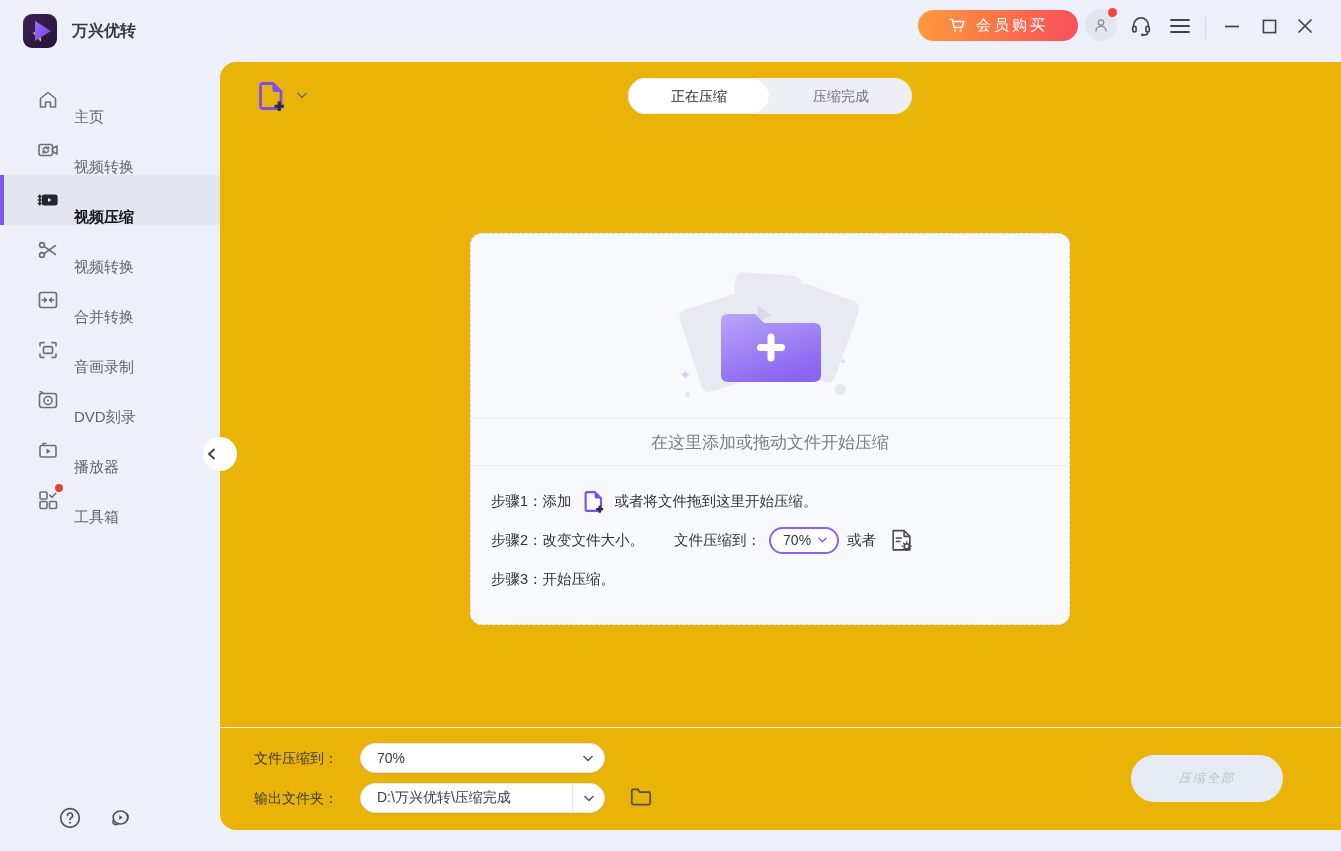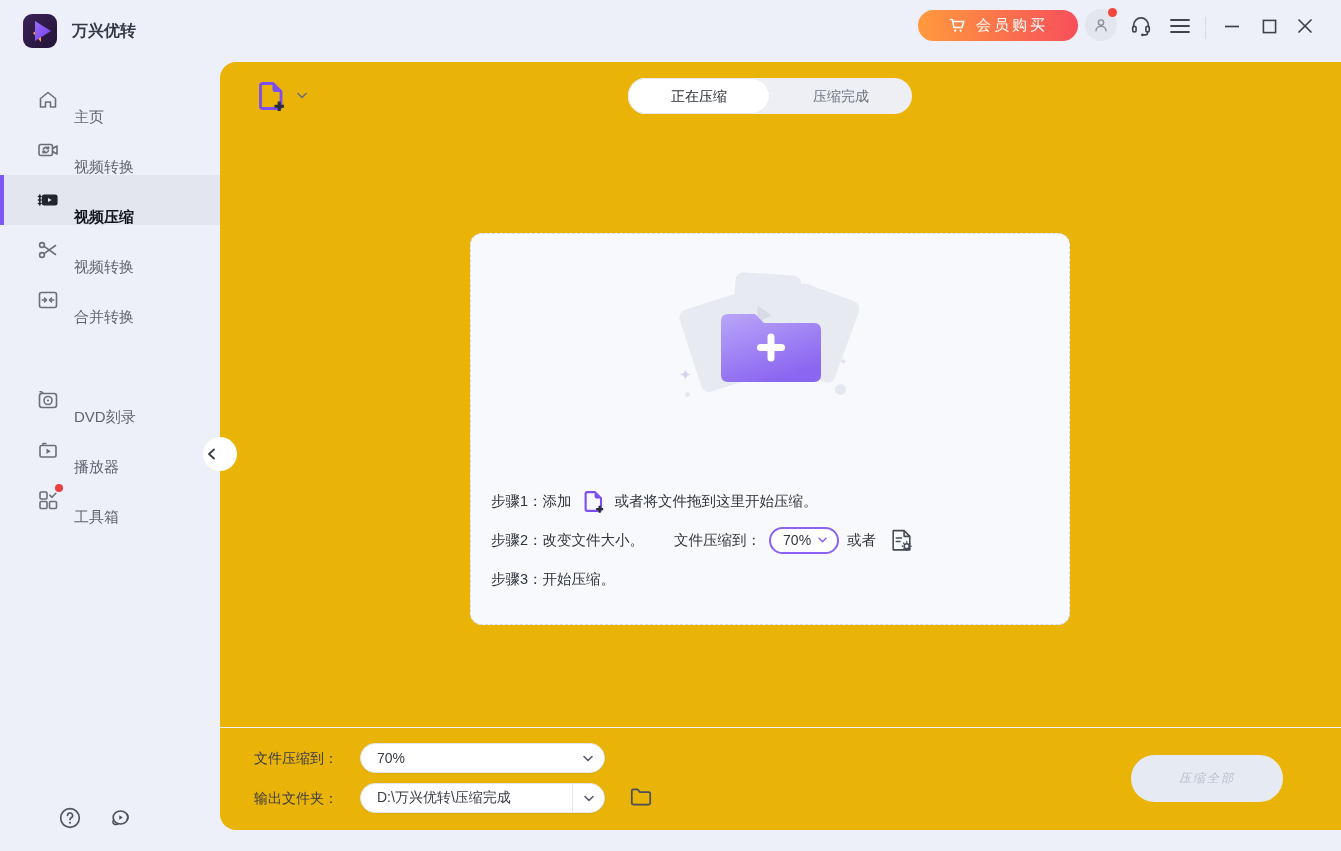--- a/index.html
+++ b/index.html
@@ -215,20 +215,32 @@
     <span class="sicon">
       <svg width="24" height="24" viewBox="0 0 24 24" fill="none" stroke="currentColor" stroke-width="1.6" stroke-linecap="round" stroke-linejoin="round">
         <rect x="3.5" y="4.5" width="17" height="15" rx="2"></rect>
         <path d="M6.3 12h4.2M10.5 12l-2-2M10.5 12l-2 2"></path>
         <path d="M17.7 12h-4.2M13.5 12l2-2M13.5 12l2 2"></path>
       </svg>
     </span>
     <span class="slabel">合并转换</span>
   </div>
 
+  <div class="side-item" style="top:263px;">
+    <span class="sicon">
+      <svg width="24" height="24" viewBox="0 0 24 24" fill="none" stroke="currentColor" stroke-width="1.6" stroke-linecap="round" stroke-linejoin="round">
+        <path d="M4 8V5.7Q4 4.6 5.1 4.6H8"></path>
+        <path d="M16 4.6h2.9Q20 4.6 20 5.7V8"></path>
+        <path d="M20 16v2.3q0 1.1-1.1 1.1H16"></path>
+        <path d="M8 19.4H5.1Q4 19.4 4 18.3V16"></path>
+        <rect x="7.5" y="8.6" width="9" height="6.8" rx="1.4"></rect>
+      </svg>
+    </span>
+    <span class="slabel">音画录制</span>
+  </div>
 
   <div class="side-item" style="top:313px;">
     <span class="sicon">
       <svg width="24" height="24" viewBox="0 0 24 24" fill="none" stroke="currentColor" stroke-width="1.6" stroke-linejoin="round">
         <path d="M7.2 5.5 5.5 3.8h-2"></path>
         <rect x="3.5" y="5.5" width="17" height="14" rx="2.5"></rect>
         <circle cx="12" cy="12.5" r="4"></circle>
         <circle cx="12" cy="12.5" r="1.1" fill="currentColor" stroke="none"></circle>
       </svg>
     </span>
@@ -317,20 +329,21 @@
                 <stop offset="1" stop-color="#8b66f0"></stop>
             </linearGradient>
           </defs>
           <path d="M10 21q0-7 7-7h27l9 9h50q7 0 7 7v45q0 7-7 7H17q-7 0-7-7z" fill="url(#fg)"></path>
           <rect x="46" y="44" width="28" height="7" rx="3.5" fill="#fff"></rect>
           <rect x="56.5" y="33.5" width="7" height="28" rx="3.5" fill="#fff"></rect>
         </svg>
       </span>
     </div>
 
+    <div class="hint-band">在这里添加或拖动文件开始压缩</div>
 
     <div class="steps">
       <div class="step-row">
         <span>步骤1：添加</span>
         <span>
           <svg width="27" height="27" viewBox="0 0 36 36" fill="none">
             <path d="M9.5 5.5H20L28 13.5V28.5q0 2-2 2H9.5q-2 0-2-2V7.5q0-2 2-2z" stroke="#7c4ef2" stroke-width="2.8" stroke-linejoin="round"></path>
             <path d="M19.5 5.5 28 14h-6.3q-2.2 0-2.2-2.2z" fill="#7c4ef2"></path>
             <path d="M26.2 23.5v9.4M21.5 28.2h9.4" stroke="#2b2e36" stroke-width="3.1"></path>
           </svg>

